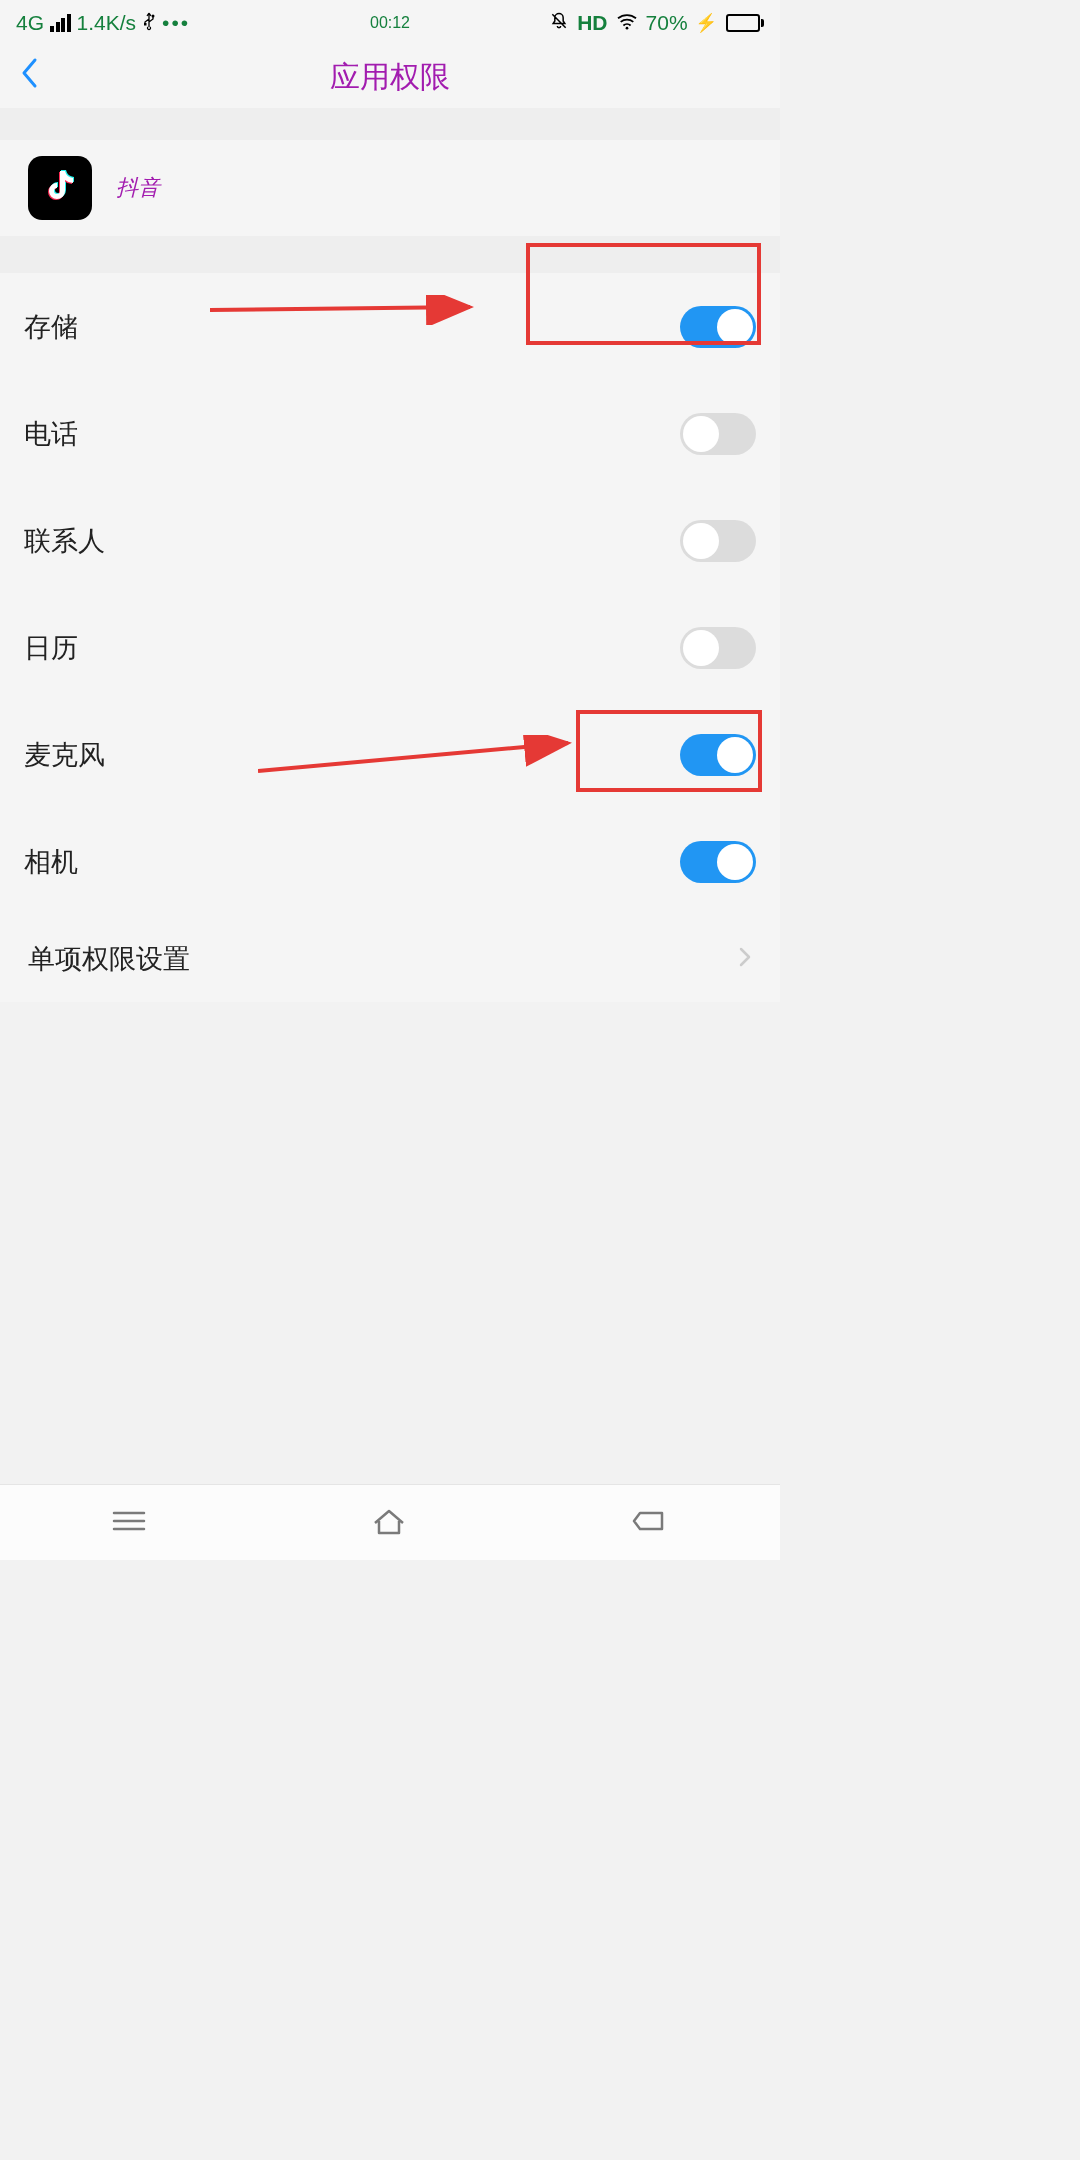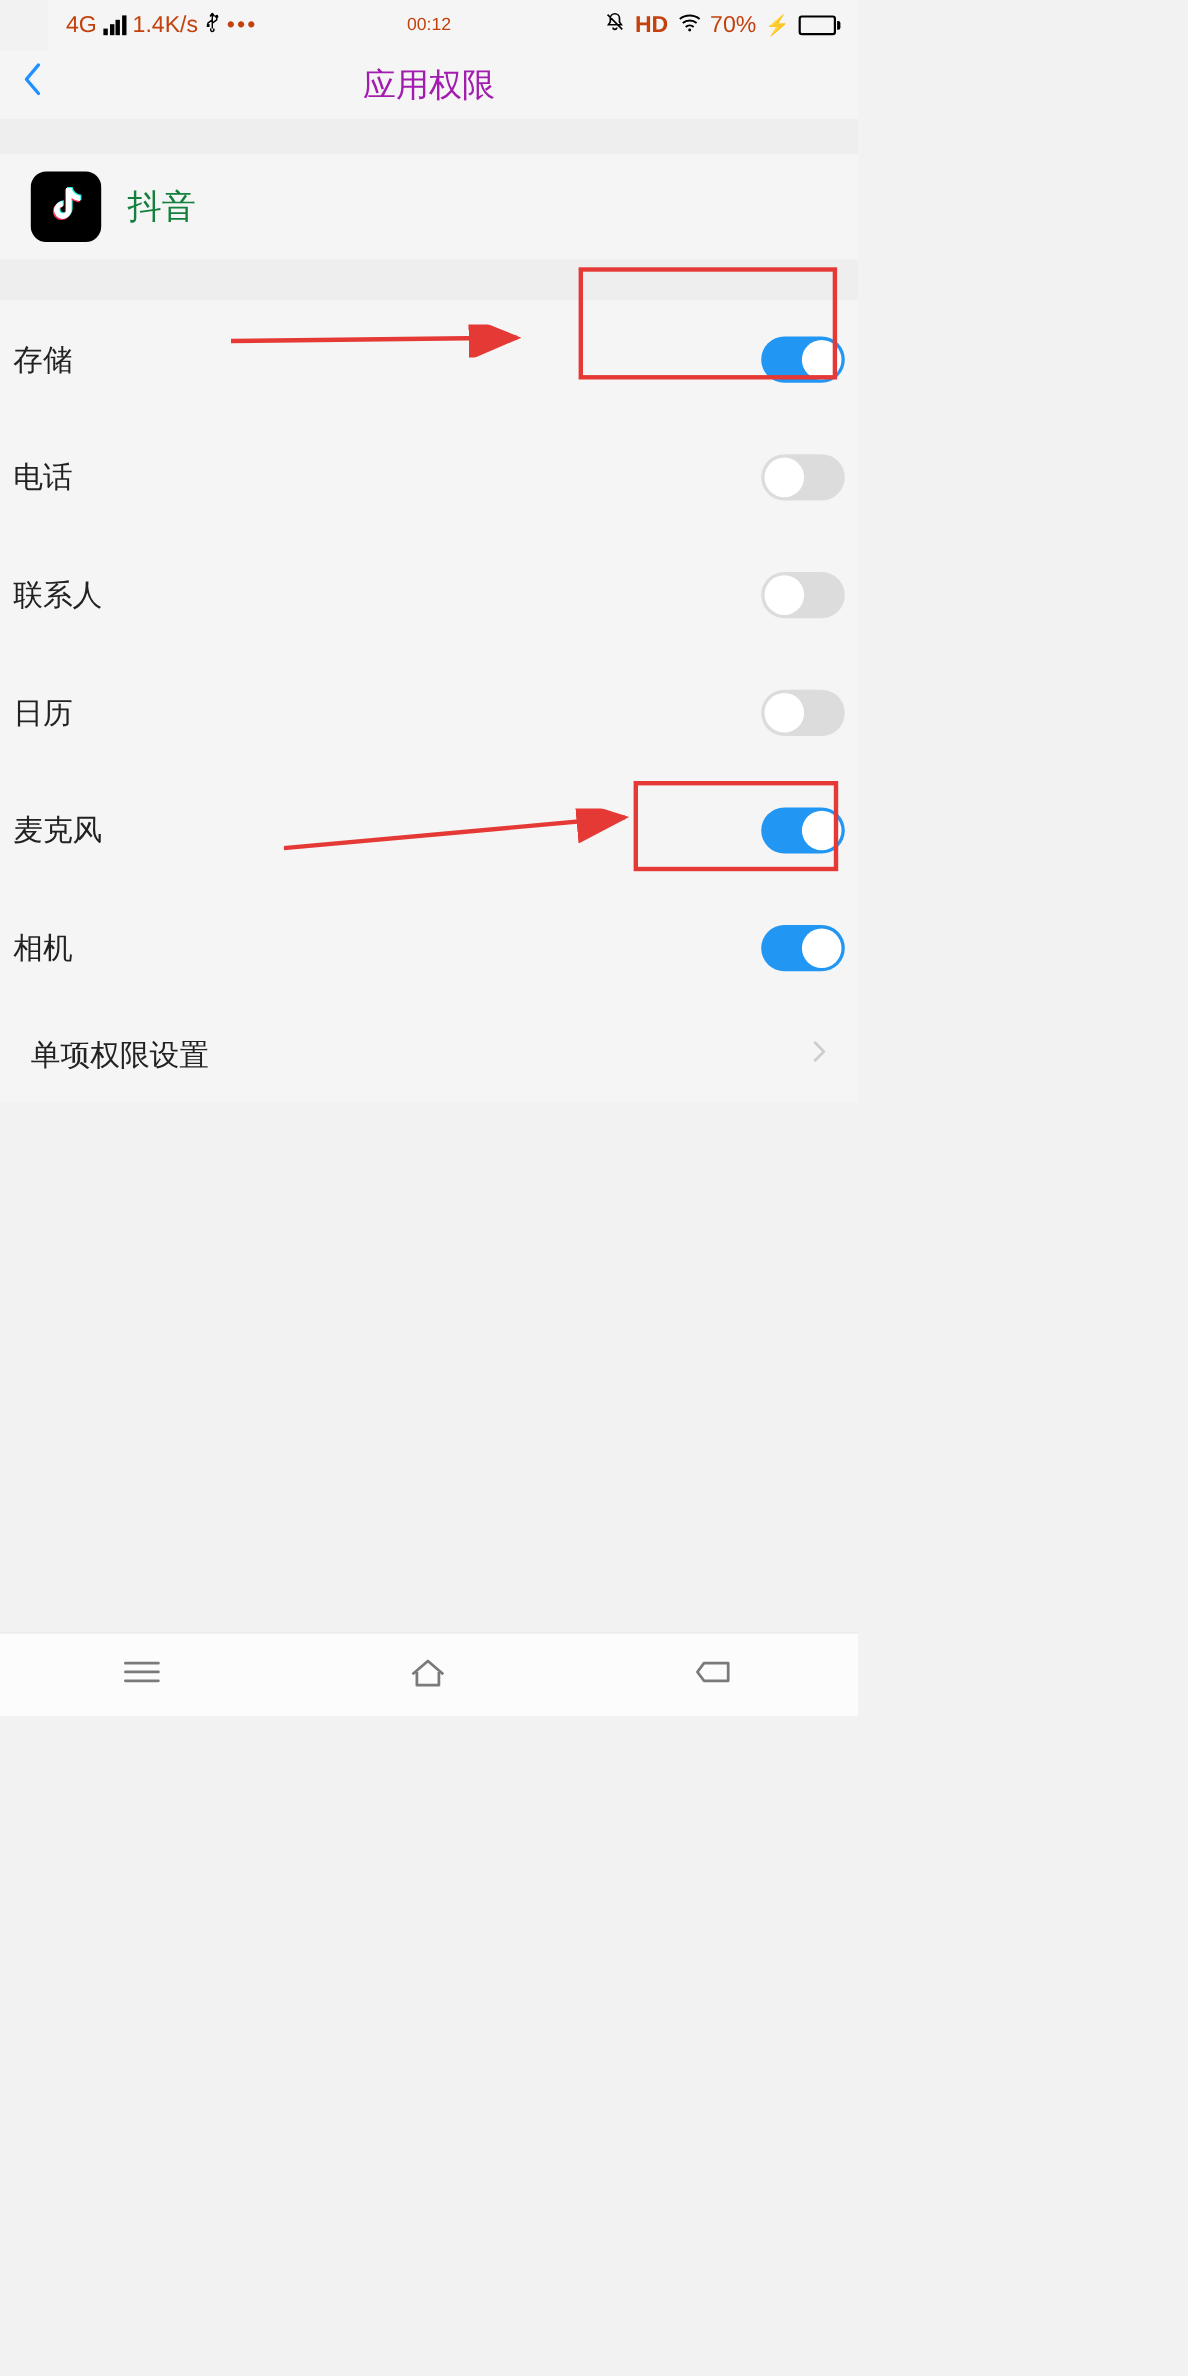--- a/index.html
+++ b/index.html
@@ -17,22 +17,21 @@
     }
     .status-bar {
       height: 46px;
       background: #f5f5f5;
       display: flex;
       align-items: center;
       justify-content: space-between;
       padding: 12px 16px;
       font-size: 21px;
       font-weight: 500;
-      color: #c2410c;
-      margin-left: 44px;
+      color: #15803d;
     }
     .status-left {
       display: flex;
       align-items: center;
       gap: 6px;
     }
     .status-right {
       display: flex;
       align-items: center;
       gap: 8px;
@@ -117,36 +116,37 @@
     .app-icon {
       width: 64px;
       height: 64px;
       background: #000;
       border-radius: 14px;
       display: flex;
       align-items: center;
       justify-content: center;
     }
     .app-name {
-      font-size: 31px;
-      color: #15803d;
+      font-size: 22px;
+      color: #a21caf;
+      font-style: italic;
     }
     .gap2 {
       height: 37px;
       background: #eeeeee;
     }
     .permission-list {
       background: #f5f5f5;
     }
     .permission-item {
       height: 107px;
       display: flex;
       align-items: center;
       justify-content: space-between;
-      padding: 0 12px;
+      padding: 0 24px;
     }
     .permission-label {
       font-size: 27px;
       color: #222;
     }
     .toggle {
       width: 76px;
       height: 42px;
       border-radius: 21px;
       position: relative;

